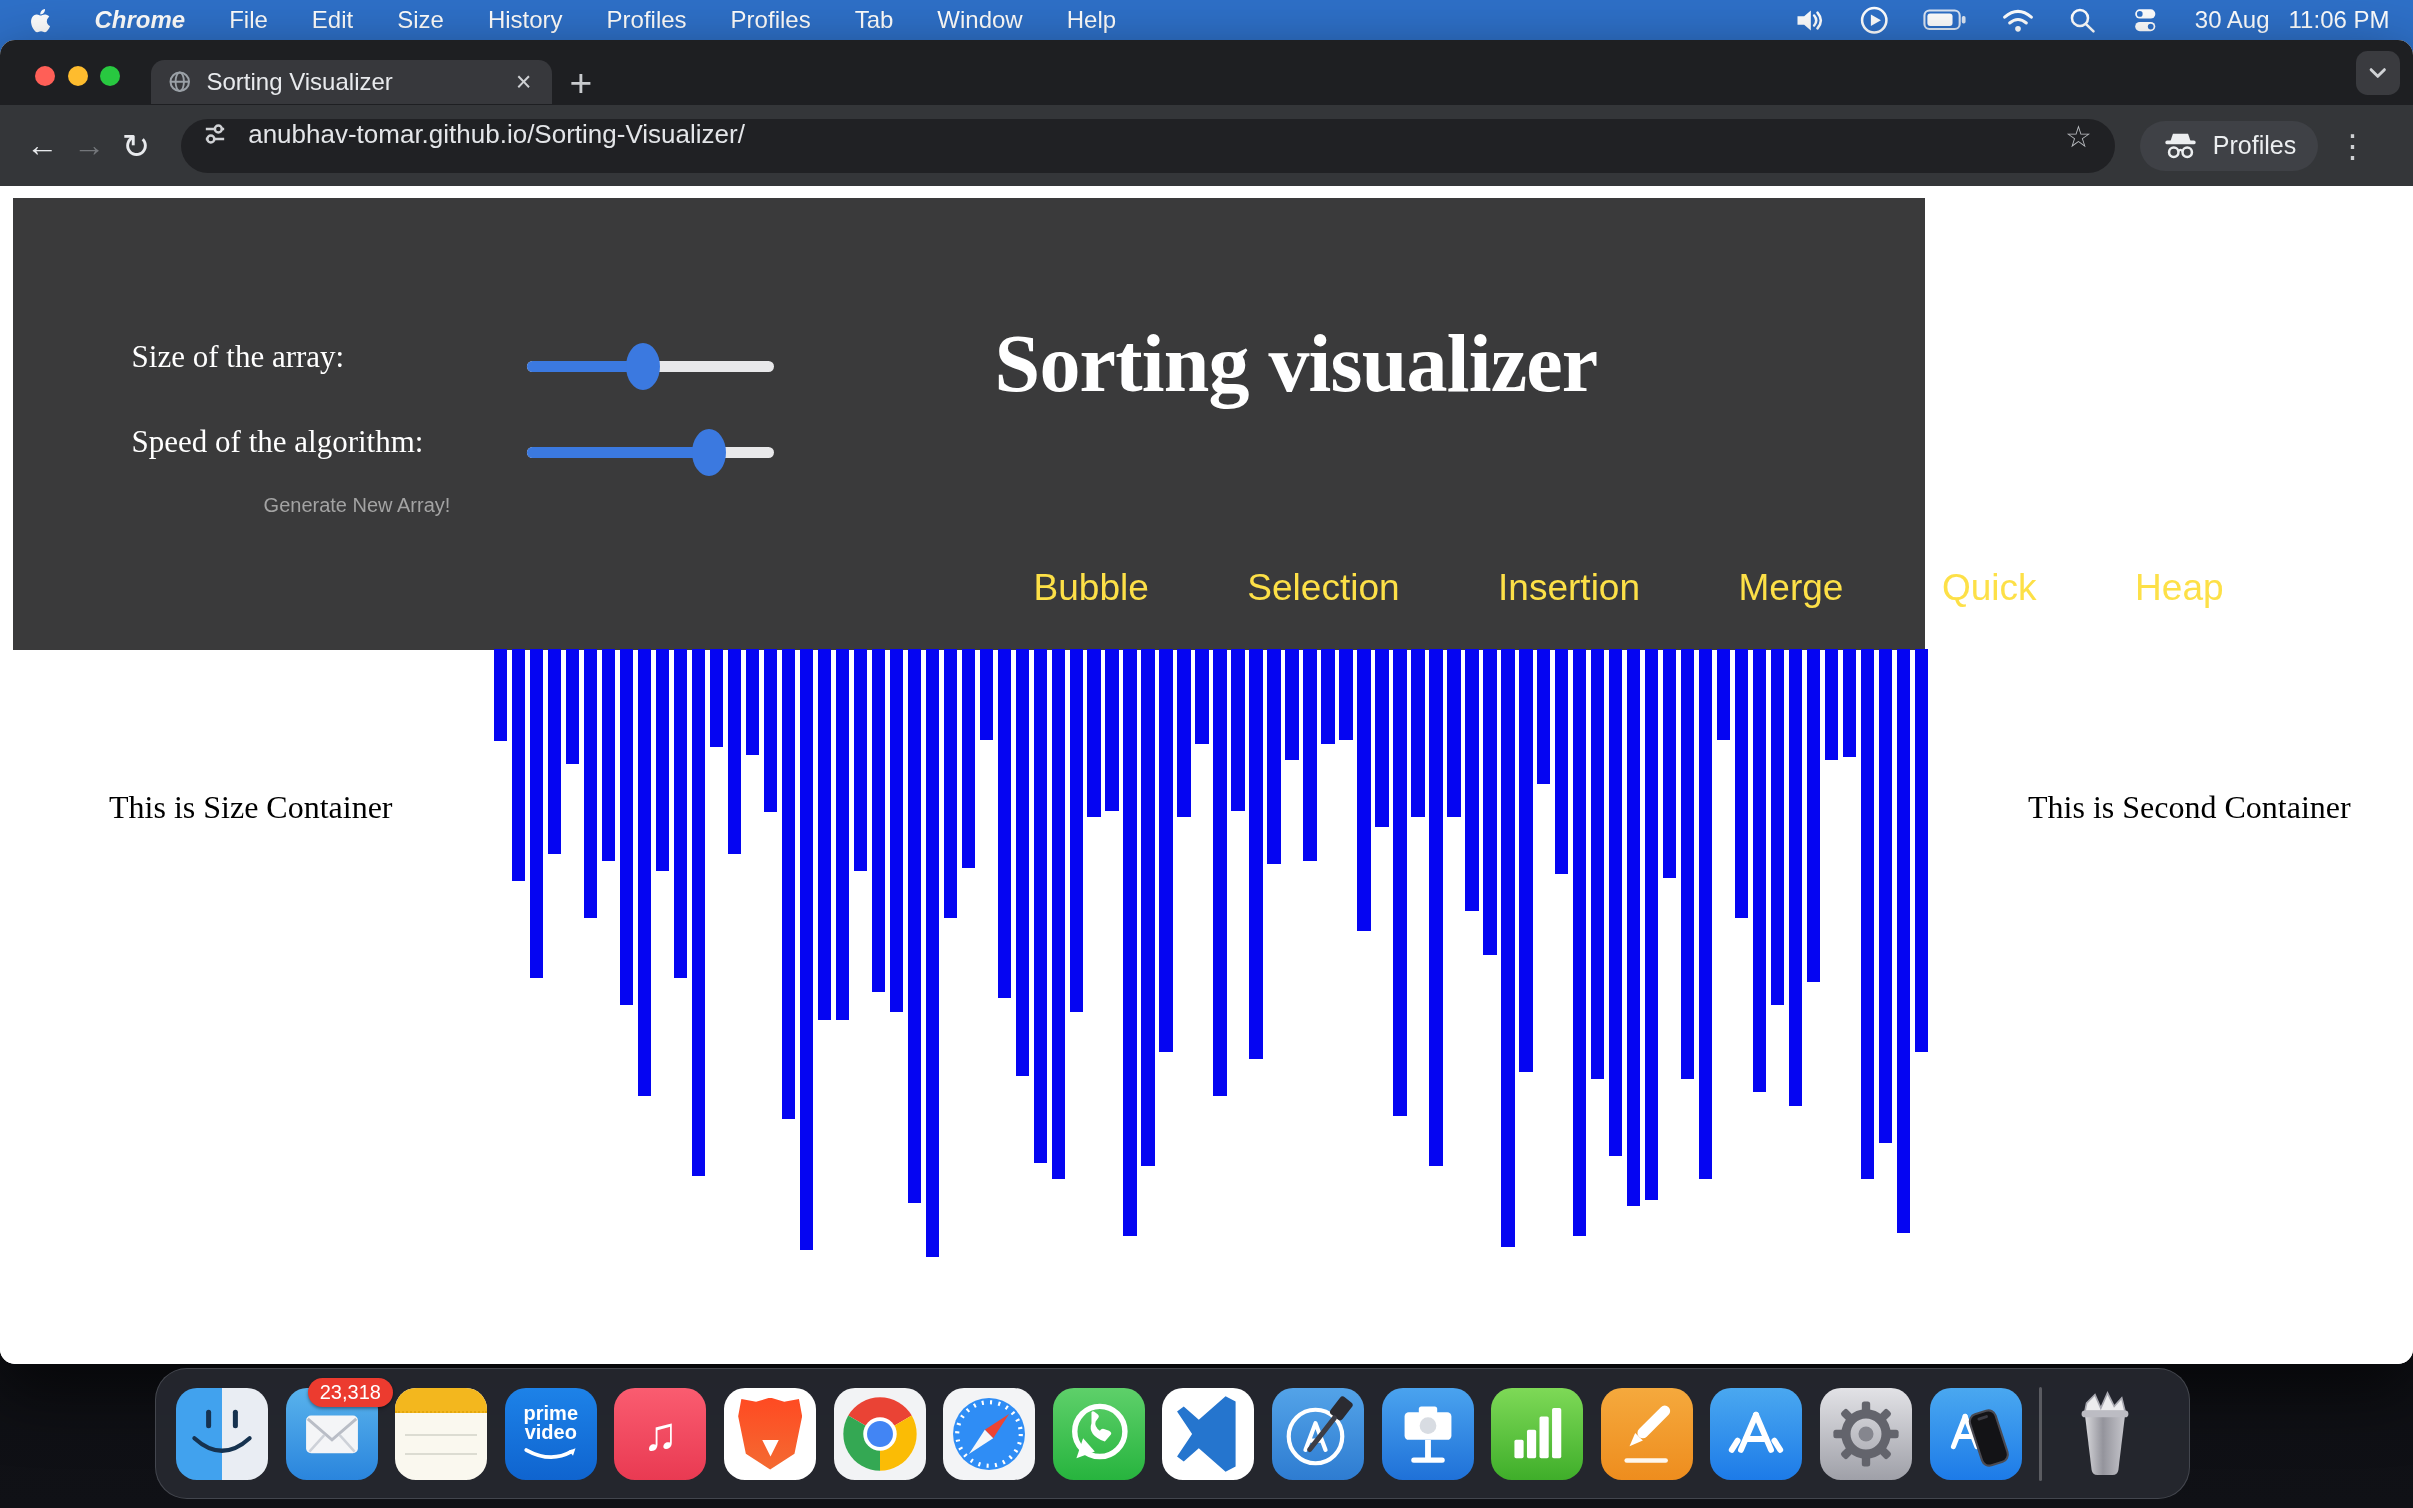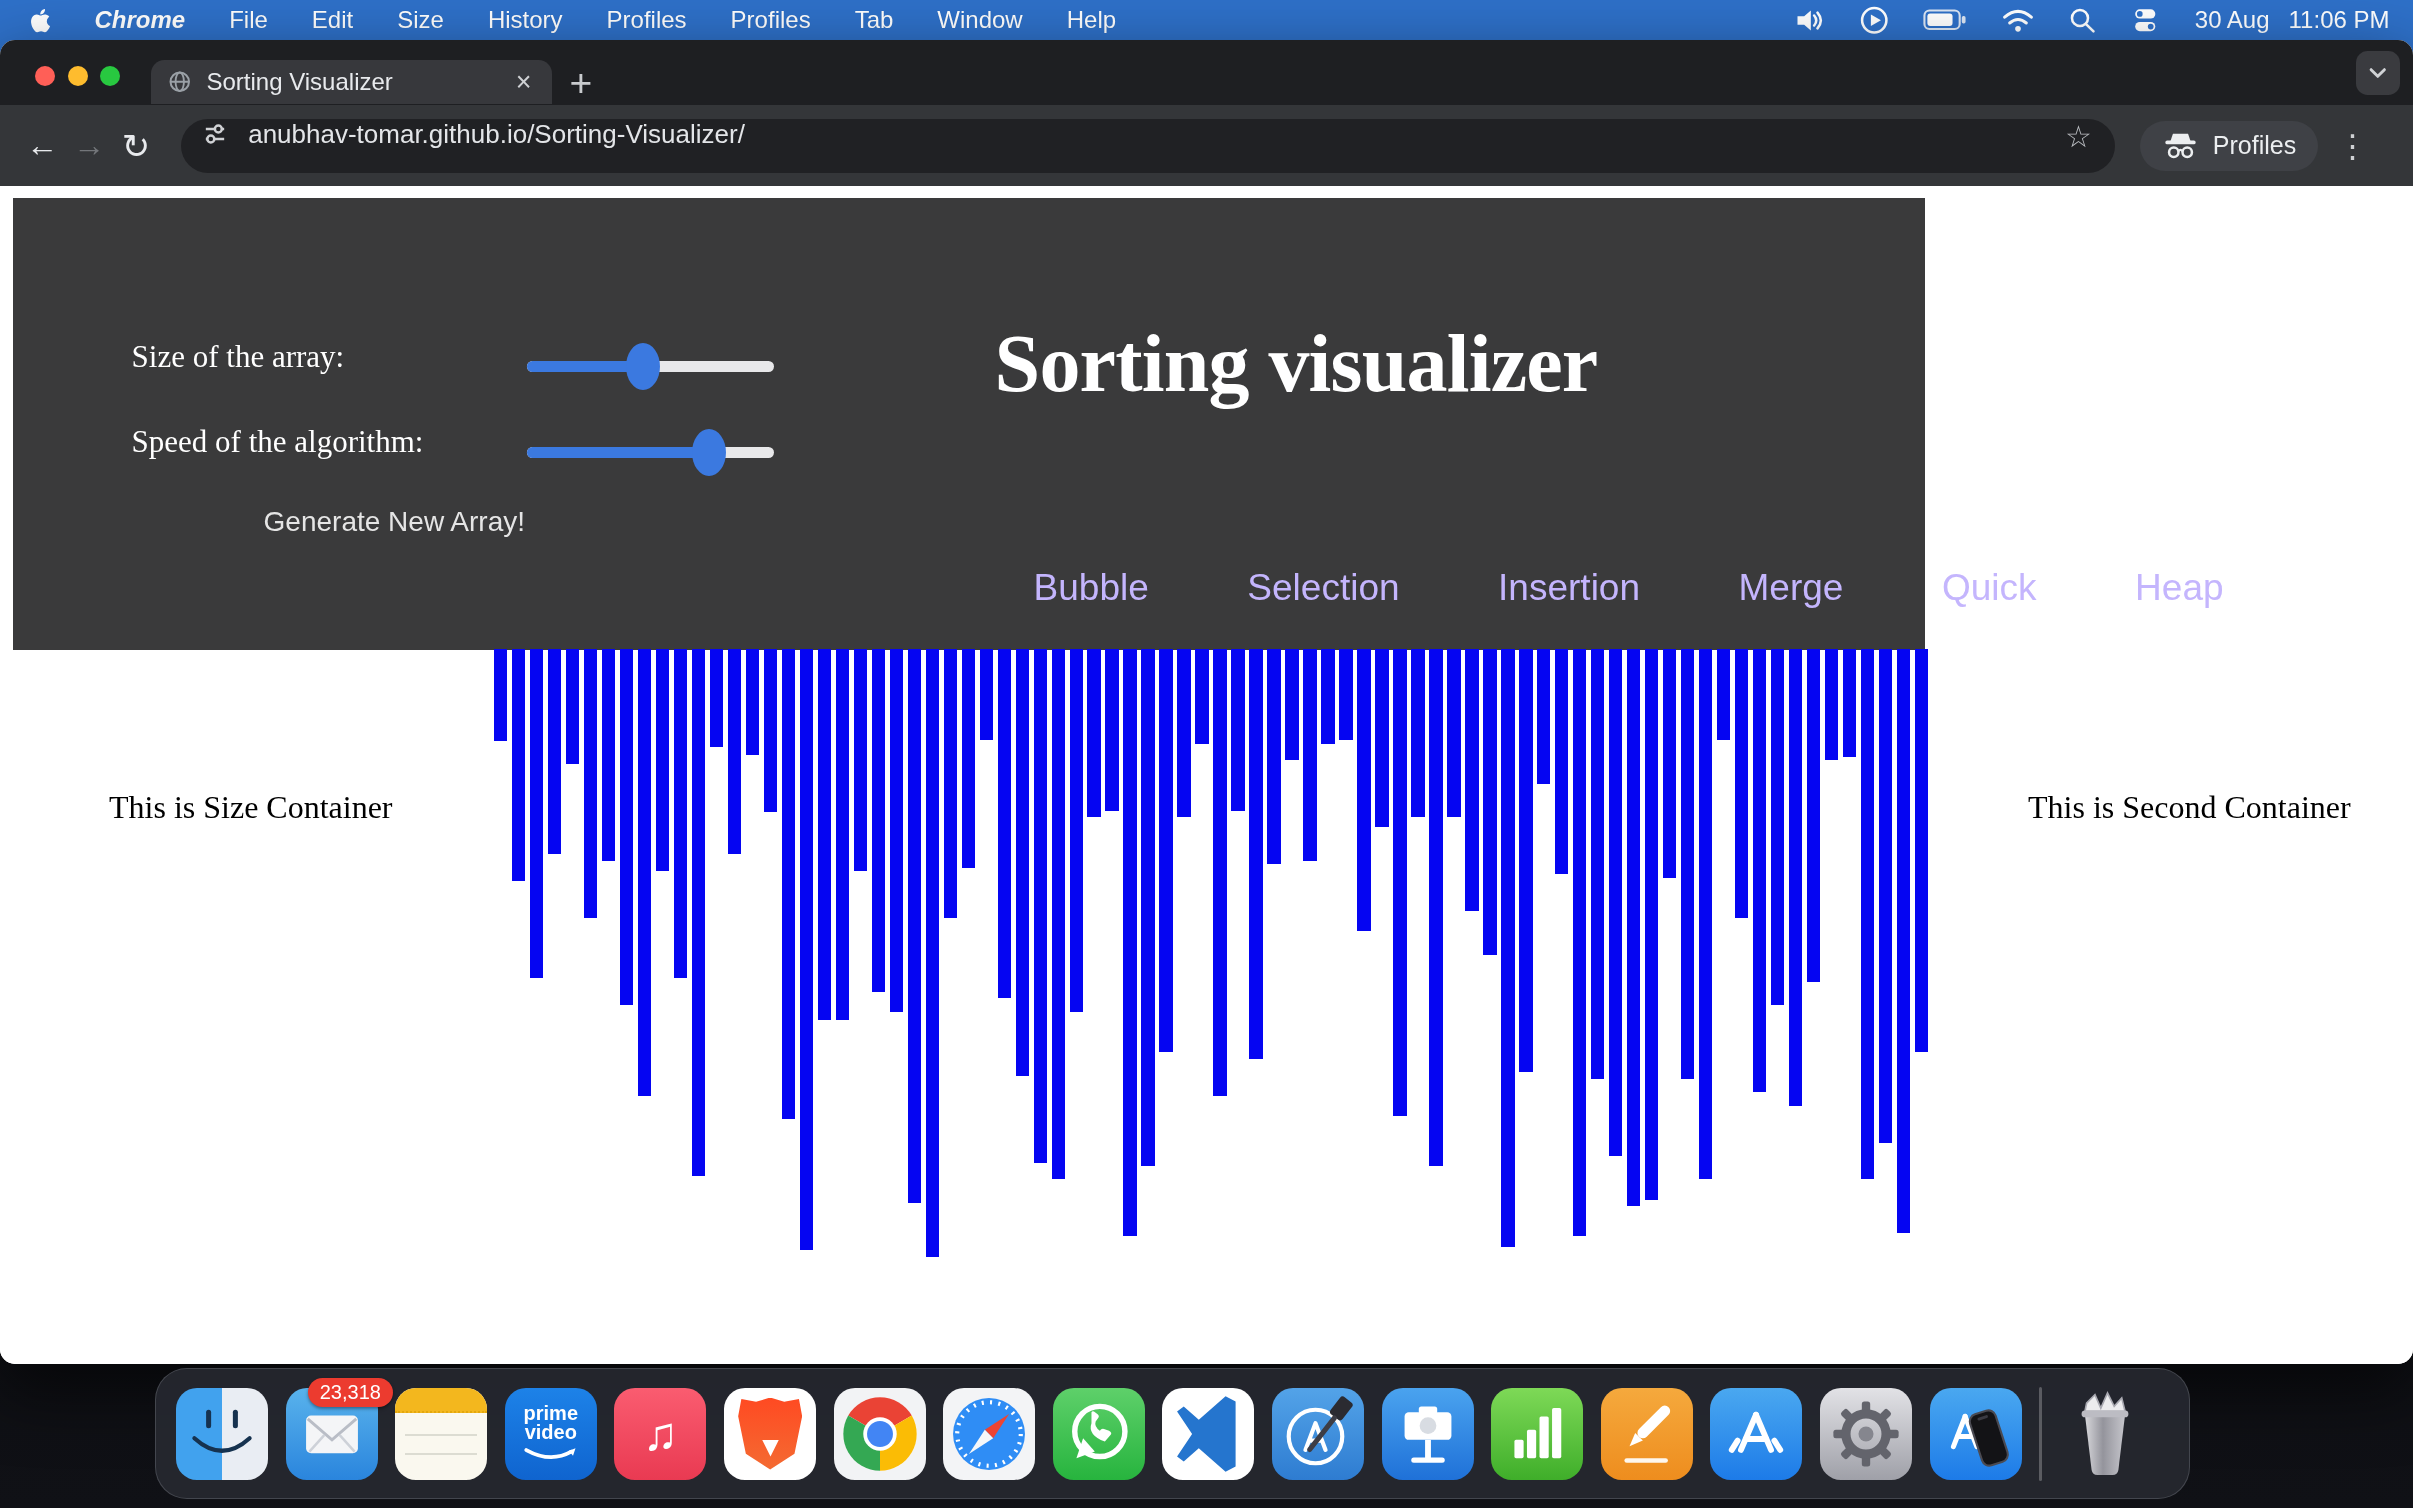--- a/index.html
+++ b/index.html
@@ -50,25 +50,25 @@
   .moredots { margin-left:18.4px; color:#cfd1d4; font-size:32px; }
   
   .page { position:relative; height:1178px; background:#fff; overflow:hidden; }
   .appheader { position:absolute; left:12.6px; top:11.7px; width:1912px; height:452px; background:#3a3a3b; }
   .ctl-label { position:absolute; color:#fff; font-family:"Liberation Serif", serif; font-size:31px; white-space:nowrap; }
   .range { position:absolute; width:247px; height:50px; }
   .range .track { position:absolute; top:19px; left:0; width:100%; height:11.7px; border-radius:5.9px; background:#e8e8ea; }
   .range .range-fill { position:absolute; top:19px; left:0; height:11.7px; border-radius:5.9px; background:#3b79e0; }
   .range .range-thumb { position:absolute; top:1.7px; width:34px; height:47px; border-radius:17px/23.5px;
     background:#3b79e0; transform:translateX(-17px); }
-  .generate { position:absolute; left:251px; top:308px; color:#e5e5e5; font-size:28px; }
+  .generate { position:absolute; left:251px; top:296px; color:#a3a3a3; font-size:20px; }
   .apptitle { position:absolute; left:982px; top:119px; color:#fff;
     font-family:"Liberation Serif", serif; font-size:82px; letter-spacing:-0.8px; white-space:nowrap; }
   .sortnav { position:absolute; left:1021px; top:369px; width:1190px; display:flex; justify-content:space-between; }
-  .sortnav .link { color:#c4b5fd; font-size:37px; white-space:nowrap; }
+  .sortnav .link { color:#fde047; font-size:37px; white-space:nowrap; }
   .bars { position:absolute; left:494px; top:463px; display:flex; align-items:flex-start; gap:4.6px; }
   .bar { width:13.4px; background:#0505f2; }
   .container-label { position:absolute; top:603px; color:#000;
     font-family:"Liberation Serif", serif; font-size:32px; white-space:nowrap; }
   .container-label.first{ left:109px; } .container-label.second{ left:2028px; }
   
   .dock { position:absolute; left:155px; top:1368px; width:2035px; height:131px; border-radius:32px;
     background:rgba(38,40,47,.93); border:1.7px solid rgba(130,132,140,.35);
     display:flex; align-items:center; gap:17.6px; padding:0 20px; }
   .dockicon { position:relative; width:92px; height:92px; border-radius:21px; flex:0 0 auto; }

